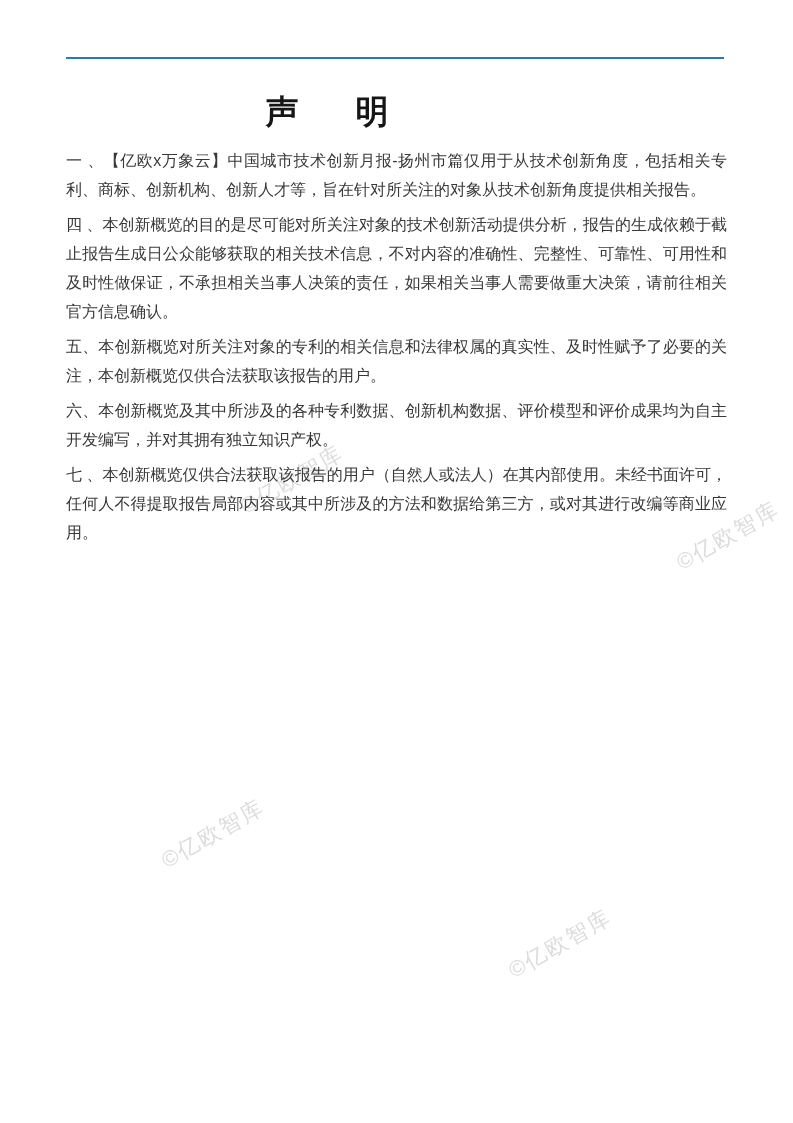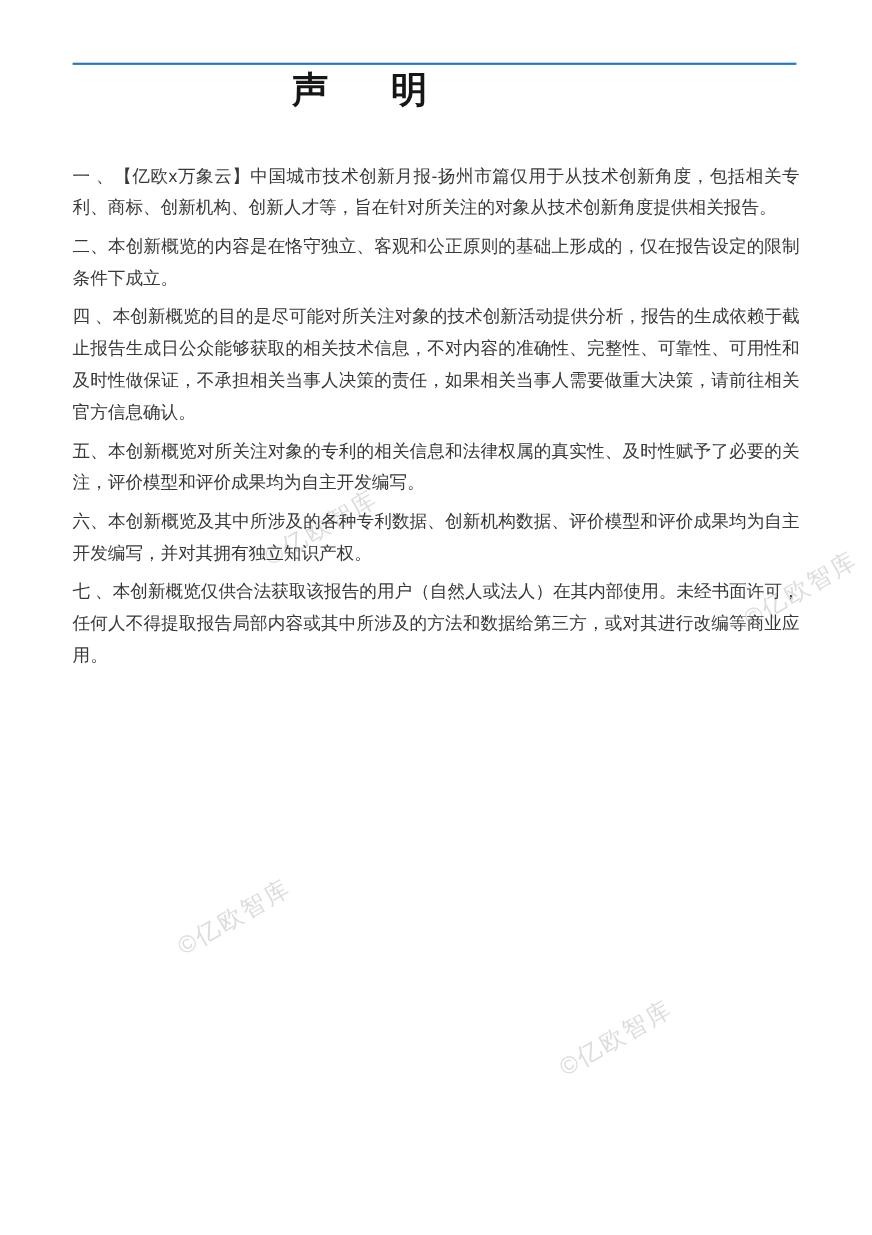--- a/index.html
+++ b/index.html
@@ -19,21 +19,21 @@
     position: absolute;
     left: 66px;
     top: 57px;
     width: 658px;
     height: 2px;
     background: #2879b9;
   }
   .page-title {
     position: absolute;
     left: 0;
-    top: 60px;
+    top: 90px;
     width: 654px;
     margin: 0;
     text-align: center;
     font-size: 33px;
     font-weight: 700;
     letter-spacing: 12px;
     text-indent: 12px;
     color: #161616;
     z-index: 2;
   }
@@ -76,20 +76,19 @@
 
   <h1 class="page-title">声　明</h1>
 
   <span class="watermark wm-1">©亿欧智库</span>
   <span class="watermark wm-2">©亿欧智库</span>
   <span class="watermark wm-3">©亿欧智库</span>
   <span class="watermark wm-4">©亿欧智库</span>
 
   <div class="content">
     <p>一 、【亿欧x万象云】中国城市技术创新月报-扬州市篇仅用于从技术创新角度，包括相关专利、商标、创新机构、创新人才等，旨在针对所关注的对象从技术创新角度提供相关报告。</p>
-    <p>二、本创新概览的内容是在恪守独立、客观和公正原则的基础上形成的，仅在报告设定的限制条件下成立。</p>
     <p>四 、本创新概览的目的是尽可能对所关注对象的技术创新活动提供分析，报告的生成依赖于截止报告生成日公众能够获取的相关技术信息，不对内容的准确性、完整性、可靠性、可用性和及时性做保证，不承担相关当事人决策的责任，如果相关当事人需要做重大决策，请前往相关官方信息确认。</p>
-    <p>五、本创新概览对所关注对象的专利的相关信息和法律权属的真实性、及时性赋予了必要的关注，评价模型和评价成果均为自主开发编写。</p>
+    <p>五、本创新概览对所关注对象的专利的相关信息和法律权属的真实性、及时性赋予了必要的关注，本创新概览仅供合法获取该报告的用户。</p>
     <p>六、本创新概览及其中所涉及的各种专利数据、创新机构数据、评价模型和评价成果均为自主开发编写，并对其拥有独立知识产权。</p>
     <p>七 、本创新概览仅供合法获取该报告的用户（自然人或法人）在其内部使用。未经书面许可，任何人不得提取报告局部内容或其中所涉及的方法和数据给第三方，或对其进行改编等商业应用。</p>
   </div>
 
 </div>
 
 </body></html>

